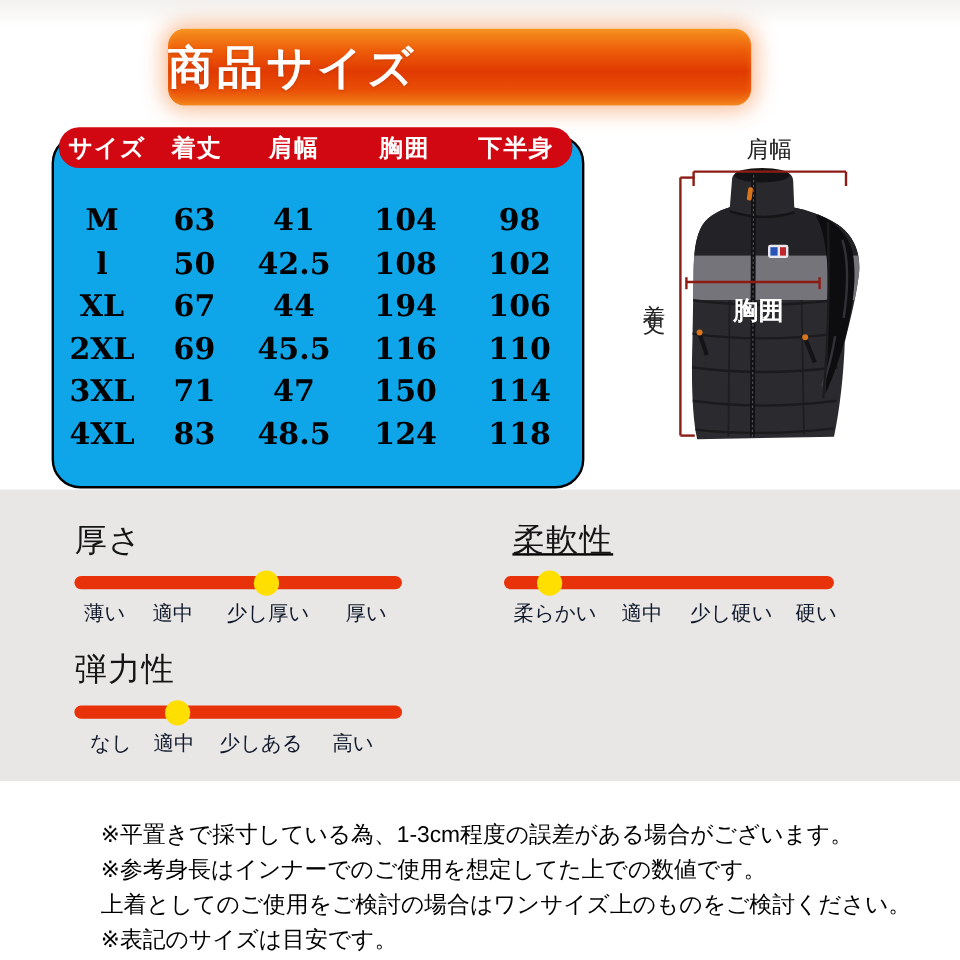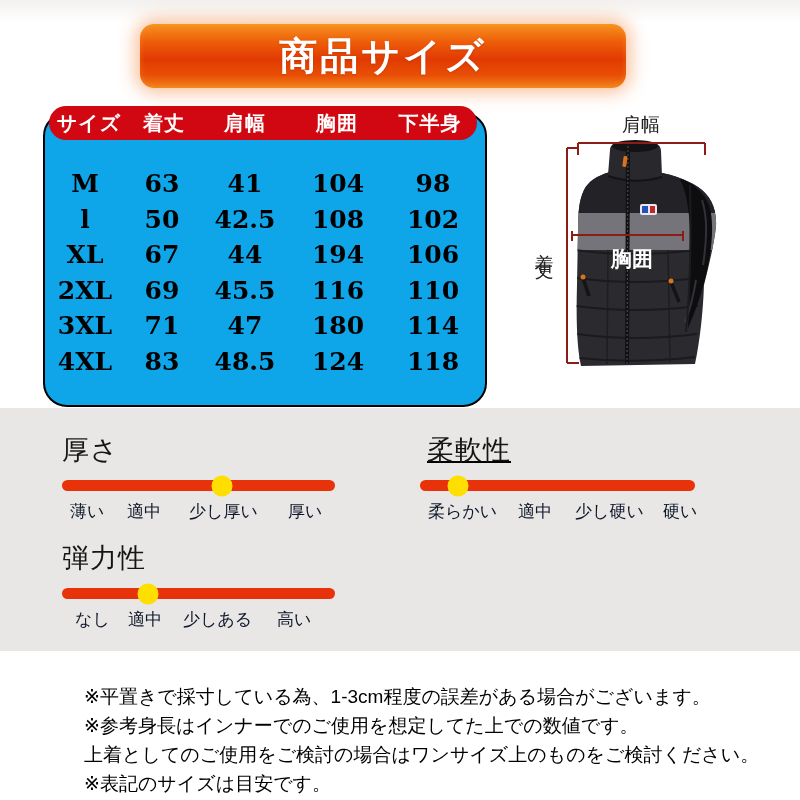--- a/index.html
+++ b/index.html
@@ -23,21 +23,21 @@
     background:linear-gradient(180deg,#f2f1ef 0%,rgba(255,255,255,0) 100%);
     pointer-events:none;
   }
 
   
   .title-button{
     position:absolute;left:140px;top:24px;width:486px;height:64px;
     border-radius:14px;
     background:linear-gradient(180deg,#f6921f 0%,#ee5d09 28%,#e13a02 55%,#e94f06 80%,#f2821a 100%);
     box-shadow:0 0 18px 4px rgba(241,106,20,.45), inset 0 0 6px rgba(255,170,60,.35);
-    display:flex;align-items:center;justify-content:center;
+    display:flex;align-items:center;
   }
   .title-button .t{
     color:#fff;font-size:38px;font-weight:bold;letter-spacing:3px;
     text-shadow:0 1px 2px rgba(150,40,0,.35);
   }
 
   
   .size-table{
     position:absolute;left:43px;top:112px;width:440px;height:291px;
     border:2px solid #000;border-radius:24px;background:#0ea5e9;
@@ -132,21 +132,21 @@
         <span>2XL</span>
         <span>69</span>
         <span>45.5</span>
         <span>116</span>
         <span>110</span>
       </div>
       <div class="trow">
         <span>3XL</span>
         <span>71</span>
         <span>47</span>
-        <span>180</span>
+        <span>150</span>
         <span>114</span>
       </div>
       <div class="trow">
         <span>4XL</span>
         <span>83</span>
         <span>48.5</span>
         <span>124</span>
         <span>118</span>
       </div>
     </div>

